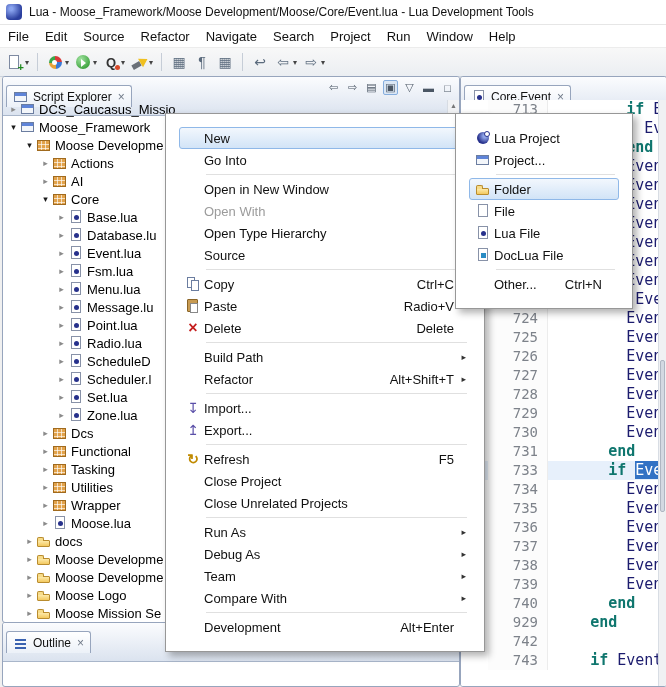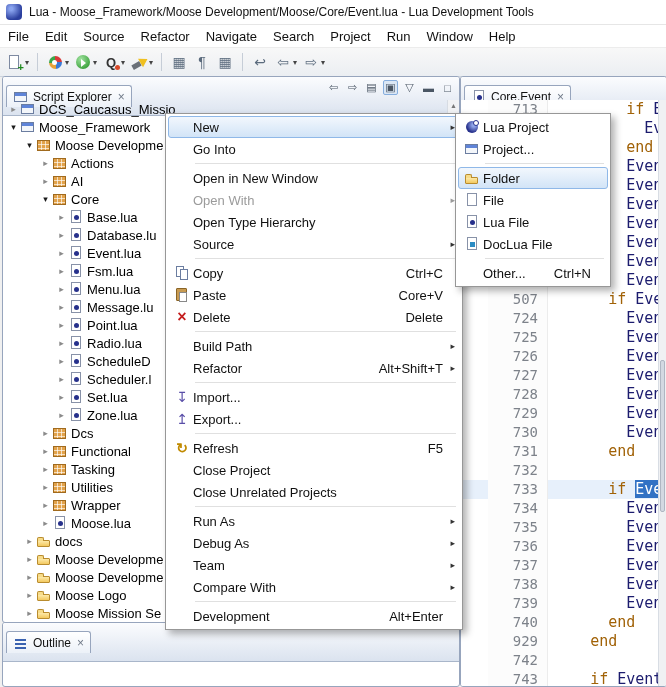--- a/index.html
+++ b/index.html
@@ -68,28 +68,28 @@
   .ic-paste::after{content:"";position:absolute;left:5px;top:5px;width:8px;height:10px;background:#fff;border:1px solid #888;box-sizing:border-box;}
   .gi-delete-icon{color:#c51e1e;font-weight:bold;font-size:16px;}
   .gi-import-icon,.gi-export-icon{color:#5a4fa8;font-size:14px;}
   .gi-refresh-icon{color:#c08a00;font-size:14px;font-weight:bold;}
 
   
   .ebody{position:absolute;top:23px;left:0;right:0;bottom:0;background:#fff;font-family:"DejaVu Sans Mono",monospace;font-size:15px;overflow:hidden;}
   .cl{height:19px;display:flex;white-space:pre;line-height:19px;padding-left:27px;}
   .ln{width:50px;flex:0 0 50px;text-align:right;padding-right:9px;color:#7d828a;background:#fcfcfc;border-right:1px solid #ececec;font-size:14px;}
   .code{padding-left:6px;color:#1c1c6e;}
-  .kw{color:#a16207;font-weight:normal;}
+  .kw{color:#0f766e;font-weight:bold;}
   .selx{background:#3272c4;color:#fff;}
   .cur{background:#e7f0fb;}
   .esb{position:absolute;right:0;top:23px;width:7px;bottom:0;background:#f0f1f3;border-left:1px solid #d8dde4;}
   .esb .thumb{position:absolute;left:1px;right:1px;top:260px;height:150px;background:#d3d9e2;border:1px solid #aeb6c2;border-radius:2px;}
 
   
-  .cmenu{position:absolute;background:#fff;border:1px solid #979797;box-shadow:4px 4px 7px rgba(0,0,0,.3);padding:2px;font-size:13px;color:#111;z-index:40;}
+  .cmenu{position:absolute;background:#fff;border:1px solid #979797;box-shadow:4px 4px 7px rgba(0,0,0,.3);padding:13px;font-size:13px;color:#111;z-index:40;}
   #cmenu{left:165px;top:113px;width:292px;}
   #smenu{left:455px;top:113px;width:150px;z-index:45;}
   .cm-row{height:22px;display:flex;align-items:center;padding:0 2px;position:relative;border:1px solid transparent;box-sizing:border-box;}
   .cm-row.hl{background:linear-gradient(#f2f7fd,#d2e4f7);border:1px solid #8fb8e8;border-radius:3px;}
   .cm-row.dis{color:#9b9b9b;}
   .cm-ic{width:22px;flex:0 0 22px;display:flex;align-items:center;justify-content:center;}
   .cm-label{flex:1;white-space:nowrap;}
   .cm-sc{margin:0 14px 0 10px;white-space:nowrap;}
   .cm-arrow{position:absolute;right:4px;font-size:9px;color:#333;}
   .dis .cm-arrow{color:#9b9b9b;}
@@ -365,21 +365,20 @@
         <div class="cl"><span class="ln">722</span><span class="code">        Event.Ini</span></div>
         <div class="cl"><span class="ln">507</span><span class="code">      <span class="kw">if</span> Event.I</span></div>
         <div class="cl"><span class="ln">724</span><span class="code">        Event.Ini</span></div>
         <div class="cl"><span class="ln">725</span><span class="code">        Event.Ini</span></div>
         <div class="cl"><span class="ln">726</span><span class="code">        Event.Ini</span></div>
         <div class="cl"><span class="ln">727</span><span class="code">        Event.Ini</span></div>
         <div class="cl"><span class="ln">728</span><span class="code">        Event.Ini</span></div>
         <div class="cl"><span class="ln">729</span><span class="code">        Event.Ini</span></div>
         <div class="cl"><span class="ln">730</span><span class="code">        Event.Ini</span></div>
         <div class="cl"><span class="ln">731</span><span class="code">      <span class="kw">end</span></span></div>
-        <div class="cl"><span class="ln">732</span><span class="code"></span></div>
         <div class="cl cur"><span class="ln">733</span><span class="code">      <span class="kw">if</span> <span class="selx">Event.</span></span></div>
         <div class="cl"><span class="ln">734</span><span class="code">        Event.Ini</span></div>
         <div class="cl"><span class="ln">735</span><span class="code">        Event.Ini</span></div>
         <div class="cl"><span class="ln">736</span><span class="code">        Event.Ini</span></div>
         <div class="cl"><span class="ln">737</span><span class="code">        Event.Ini</span></div>
         <div class="cl"><span class="ln">738</span><span class="code">        Event.Ini</span></div>
         <div class="cl"><span class="ln">739</span><span class="code">        Event.Ini</span></div>
         <div class="cl"><span class="ln">740</span><span class="code">      <span class="kw">end</span></span></div>
         <div class="cl"><span class="ln">929</span><span class="code">    <span class="kw">end</span></span></div>
         <div class="cl"><span class="ln">742</span><span class="code"></span></div>
@@ -427,21 +426,21 @@
           <span class="tico ic-copy"></span>
         </span>
         <span class="cm-label">Copy</span>
         <span class="cm-sc">Ctrl+C</span>
       </div>
       <div class="cm-row">
         <span class="cm-ic">
           <span class="tico ic-paste"></span>
         </span>
         <span class="cm-label">Paste</span>
-        <span class="cm-sc">Core+V</span>
+        <span class="cm-sc">Radio+V</span>
       </div>
       <div class="cm-row">
         <span class="cm-ic gi-delete-icon">×</span>
         <span class="cm-label">Delete</span>
         <span class="cm-sc">Delete</span>
       </div>
       <div class="cm-sep"></div>
       <div class="cm-row">
         <span class="cm-ic"></span>
         <span class="cm-label">Build Path</span>

